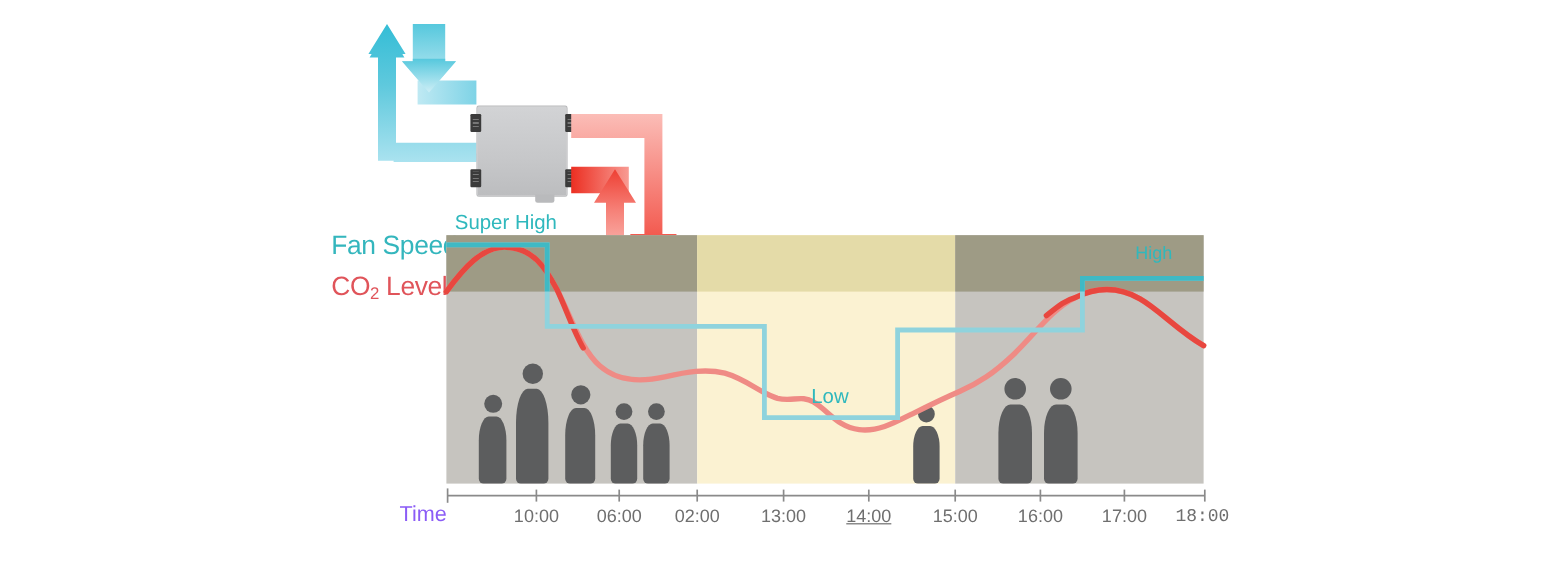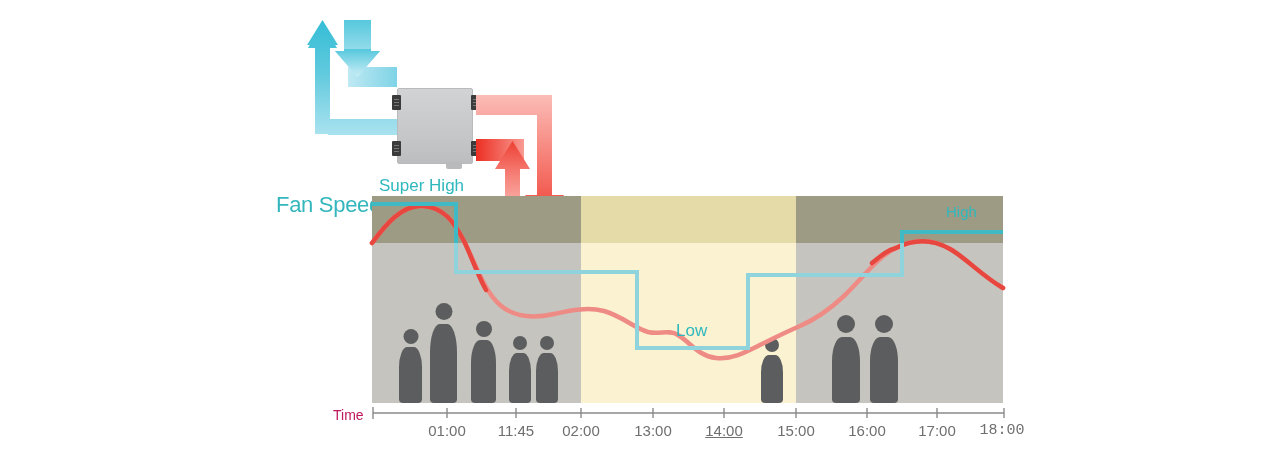--- a/index.html
+++ b/index.html
@@ -49,23 +49,23 @@
     color: #2fb8bd;
     font-size: 17px;
     white-space: nowrap;
   }
   .lbl-superhigh { left: 379px; top: 176px; }
   .lbl-low       { left: 676px; top: 321px; font-size: 17px; }
   .lbl-high      { left: 946px; top: 203px; font-size: 15px; }
 
   
   .time-word {
-    left: 333px; top: 407px;
-    font-size: 14px;
-    color: #be185d;
+    left: 333px; top: 418px;
+    font-size: 18px;
+    color: #8b5cf6;
   }
   .tick-label {
     font-size: 15px;
     color: #6f6f6f;
     transform: translateX(-50%);
     white-space: nowrap;
   }
 
   
   .erv-body {
@@ -192,20 +192,23 @@
 
       <path d="M 0 64 L 44 64 L 44 150 L 29 150 L 29 88 L 20 88 L 36.5 62 L 53 88 L 44 88 L 44 84 L 0 84 Z" fill="url(#gRedArmLow)" opacity="0"></path>
       <path d="M 0 62 L 48 62 L 48 84 L 0 84 Z" fill="url(#gRedArmLow)"></path>
       <path d="M 29 150 L 29 92 L 19 92 L 36.5 64 L 54 92 L 44 92 L 44 150 Z" fill="url(#gRedUp)"></path>
     </svg>
   </div>
 
   <div class="abs speed-label lbl-superhigh">Super High</div>
 
   <div class="abs legend-fan">Fan Speed</div>
+  <div class="abs legend-co2">
+    <span>CO</span><sub>2</sub><span> Level</span>
+  </div>
 
   <div class="abs" id="chart">
 
     <div class="band" style="left:0px; width:209px; background:#c6c4bf;"></div>
     <div class="band" style="left:209px; width:215px; background:#fbf2d2;"></div>
     <div class="band" style="left:424px; width:207px; background:#c6c4bf;"></div>
 
     <div class="abs" style="left:0; top:0; width:209px; height:47px; background:#9e9b85;"></div>
     <div class="abs" style="left:209px; top:0; width:215px; height:47px; background:#e4dba8;"></div>
     <div class="abs" style="left:424px; top:0; width:207px; height:47px; background:#9e9b85;"></div>
@@ -287,22 +290,22 @@
     <line x1="144" y1="3" x2="144" y2="13" stroke="#8a8a8a" stroke-width="1.4"></line>
     <line x1="209" y1="3" x2="209" y2="13" stroke="#8a8a8a" stroke-width="1.4"></line>
     <line x1="281" y1="3" x2="281" y2="13" stroke="#8a8a8a" stroke-width="1.4"></line>
     <line x1="352" y1="3" x2="352" y2="13" stroke="#8a8a8a" stroke-width="1.4"></line>
     <line x1="424" y1="3" x2="424" y2="13" stroke="#8a8a8a" stroke-width="1.4"></line>
     <line x1="495" y1="3" x2="495" y2="13" stroke="#8a8a8a" stroke-width="1.4"></line>
     <line x1="565" y1="3" x2="565" y2="13" stroke="#8a8a8a" stroke-width="1.4"></line>
     <line x1="632" y1="3" x2="632" y2="13" stroke="#8a8a8a" stroke-width="1.4"></line>
   </svg>
 
-  <div class="abs tick-label" style="left:447px; top:422px;">01:00</div>
-  <div class="abs tick-label" style="left:516px; top:422px;">11:45</div>
+  <div class="abs tick-label" style="left:447px; top:422px;">10:00</div>
+  <div class="abs tick-label" style="left:516px; top:422px;">06:00</div>
   <div class="abs tick-label" style="left:581px; top:422px;">02:00</div>
   <div class="abs tick-label" style="left:653px; top:422px;">13:00</div>
   <div class="abs tick-label" style="left:724px; top:422px;text-decoration:underline;">14:00</div>
   <div class="abs tick-label" style="left:796px; top:422px;">15:00</div>
   <div class="abs tick-label" style="left:867px; top:422px;">16:00</div>
   <div class="abs tick-label" style="left:937px; top:422px;">17:00</div>
   <div class="abs tick-label" style="left:1002px; top:422px;font-family:Liberation Mono, monospace;">18:00</div>
 
 </div>
 

